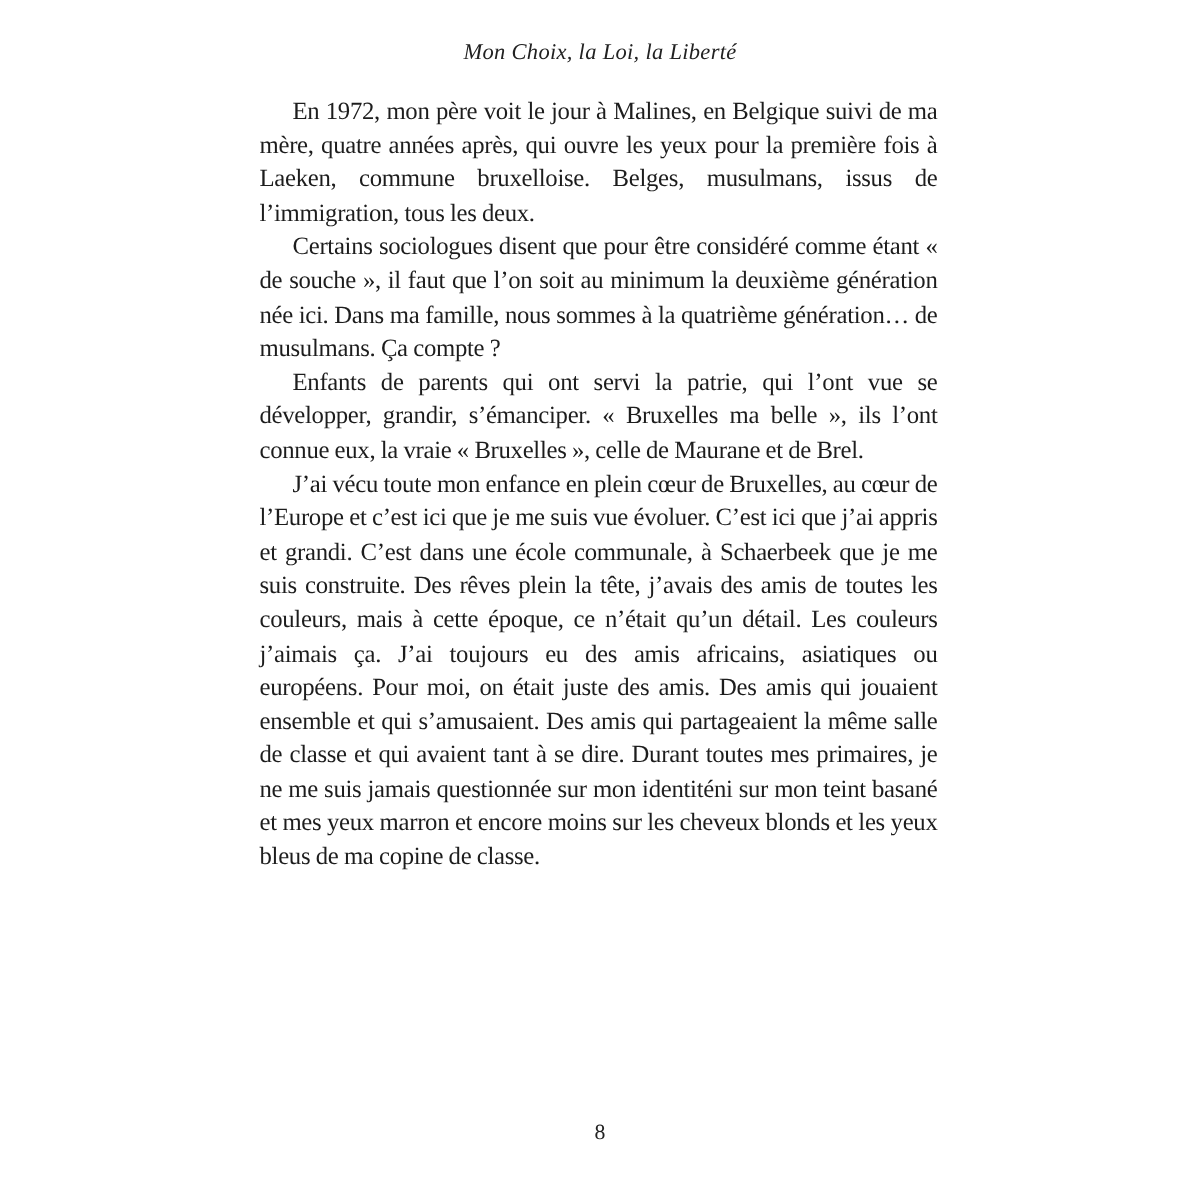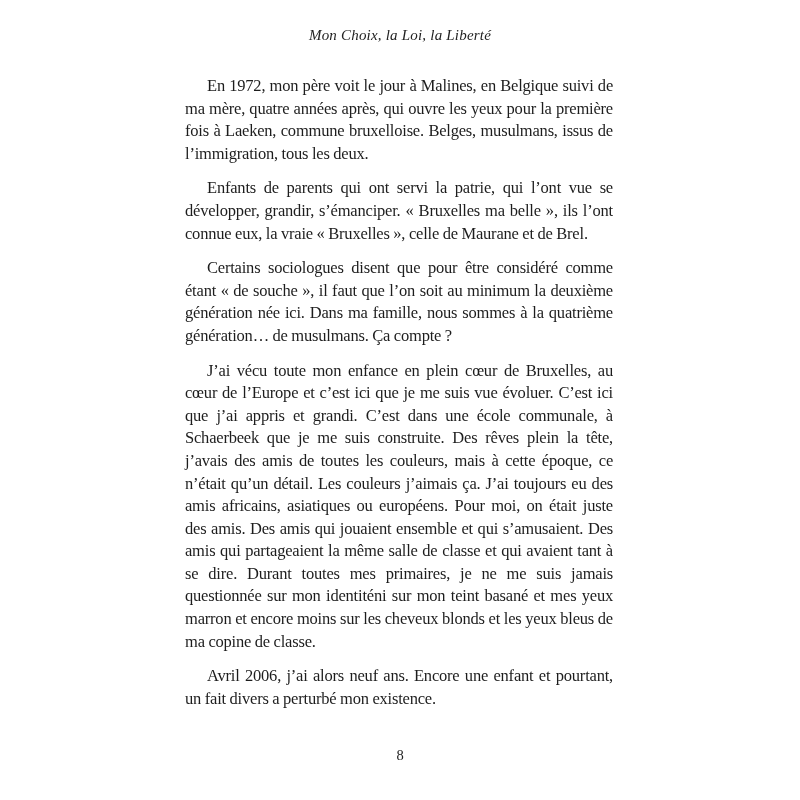--- a/index.html
+++ b/index.html
@@ -33,21 +33,21 @@
     top: 63px;
     width: 452px;
     text-align: justify;
     font-size: 16.5px;
     line-height: 22.6px;
     letter-spacing: -0.2px;
     word-spacing: -0.3px;
     color: #1d1d1d;
   }
   .body-text p {
-    margin: 12px;
+    margin: 0;
     padding: 0;
     text-indent: 22px;
   }
   .page-number {
     position: absolute;
     top: 747px;
     left: 0;
     width: 100%;
     text-align: center;
     font-size: 14.5px;
@@ -56,21 +56,20 @@
 </style>
 </head>
 <body>
 
 <div class="page">
 
   <div class="running-head">Mon Choix, la Loi, la Liberté</div>
 
   <div class="body-text">
     <p>En 1972, mon père voit le jour à Malines, en Belgique suivi de ma mère, quatre années après, qui ouvre les yeux pour la première fois à Laeken, commune bruxelloise. Belges, musulmans, issus de l’immigration, tous les deux.</p>
+    <p>Certains sociologues disent que pour être considéré comme étant « de souche », il faut que l’on soit au minimum la deuxième génération née ici. Dans ma famille, nous sommes à la quatrième génération… de musulmans. Ça compte ?</p>
     <p>Enfants de parents qui ont servi la patrie, qui l’ont vue se développer, grandir, s’émanciper. « Bruxelles ma belle », ils l’ont connue eux, la vraie « Bruxelles », celle de Maurane et de Brel.</p>
-    <p>Certains sociologues disent que pour être considéré comme étant « de souche », il faut que l’on soit au minimum la deuxième génération née ici. Dans ma famille, nous sommes à la quatrième génération… de musulmans. Ça compte ?</p>
     <p>J’ai vécu toute mon enfance en plein cœur de Bruxelles, au cœur de l’Europe et c’est ici que je me suis vue évoluer. C’est ici que j’ai appris et grandi. C’est dans une école communale, à Schaerbeek que je me suis construite. Des rêves plein la tête, j’avais des amis de toutes les couleurs, mais à cette époque, ce n’était qu’un détail. Les couleurs j’aimais ça. J’ai toujours eu des amis africains, asiatiques ou européens. Pour moi, on était juste des amis. Des amis qui jouaient ensemble et qui s’amusaient. Des amis qui partageaient la même salle de classe et qui avaient tant à se dire. Durant toutes mes primaires, je ne me suis jamais questionnée sur mon identiténi sur mon teint basané et mes yeux marron et encore moins sur les cheveux blonds et les yeux bleus de ma copine de classe.</p>
-    <p>Avril 2006, j’ai alors neuf ans. Encore une enfant et pourtant, un fait divers a perturbé mon existence.</p>
   </div>
 
   <div class="page-number">8</div>
 
 </div>
 
 </body></html>

